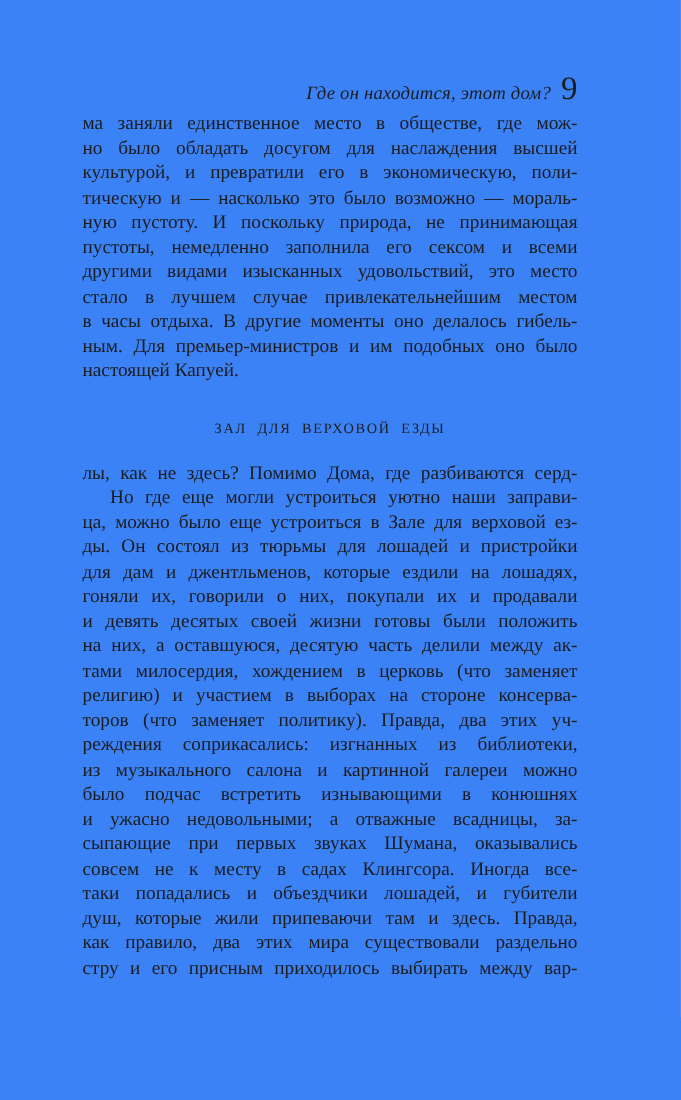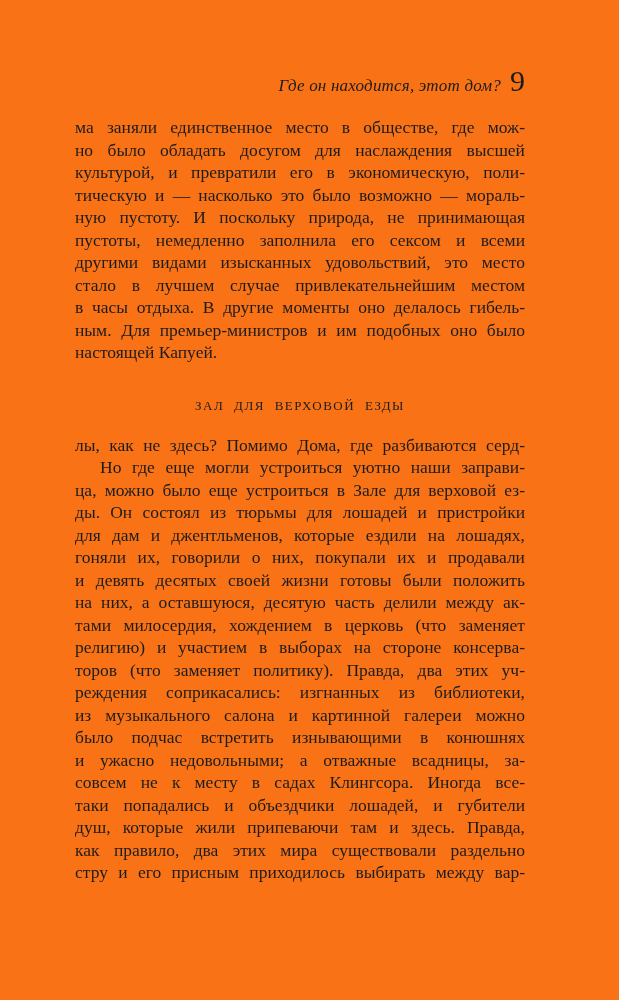--- a/index.html
+++ b/index.html
@@ -1,21 +1,21 @@
 <!DOCTYPE html>
 <html><head>
 <meta charset="utf-8">
 <style>
   * { margin: 0; padding: 0; box-sizing: border-box; }
   html, body { background: #e8e8e8; }
   .page {
     position: relative;
     width: 619px;
     height: 1000px;
-    background: #f97316;
+    background: #3b82f6;
     color: #1c1c1c;
     font-family: "Liberation Serif", serif;
     overflow: hidden;
   }
   .text-block {
     position: absolute;
     left: 75px;
     top: 66px;
     width: 450px;
   }
@@ -29,21 +29,21 @@
   }
   .running-head .head-title {
     font-style: italic;
     font-size: 17px;
     letter-spacing: 0.2px;
   }
   .running-head .page-no {
     font-size: 30px;
     font-weight: normal;
   }
-  .paragraph { margin-top: 20px; }
+  .paragraph { margin-top: 4px; }
   .paragraph .line {
     font-size: 17.5px;
     line-height: 22.5px;
     height: 22.5px;
     text-align: justify;
     text-align-last: justify;
     white-space: nowrap;
   }
   .paragraph .line.indent { padding-left: 25px; }
   .paragraph .line.last {
@@ -96,20 +96,21 @@
       <div class="line">гоняли их, говорили о них, покупали их и продавали</div>
       <div class="line">и девять десятых своей жизни готовы были положить</div>
       <div class="line">на них, а оставшуюся, десятую часть делили между ак-</div>
       <div class="line">тами милосердия, хождением в церковь (что заменяет</div>
       <div class="line">религию) и участием в выборах на стороне консерва-</div>
       <div class="line">торов (что заменяет политику). Правда, два этих уч-</div>
       <div class="line">реждения соприкасались: изгнанных из библиотеки,</div>
       <div class="line">из музыкального салона и картинной галереи можно</div>
       <div class="line">было подчас встретить изнывающими в конюшнях</div>
       <div class="line">и ужасно недовольными; а отважные всадницы, за-</div>
+      <div class="line">сыпающие при первых звуках Шумана, оказывались</div>
       <div class="line">совсем не к месту в садах Клингсора. Иногда все-</div>
       <div class="line">таки попадались и объездчики лошадей, и губители</div>
       <div class="line">душ, которые жили припеваючи там и здесь. Правда,</div>
       <div class="line">как правило, два этих мира существовали раздельно</div>
       <div class="line">стру и его присным приходилось выбирать между вар-</div>
     </div>
 
   </div>
 </div>
 

